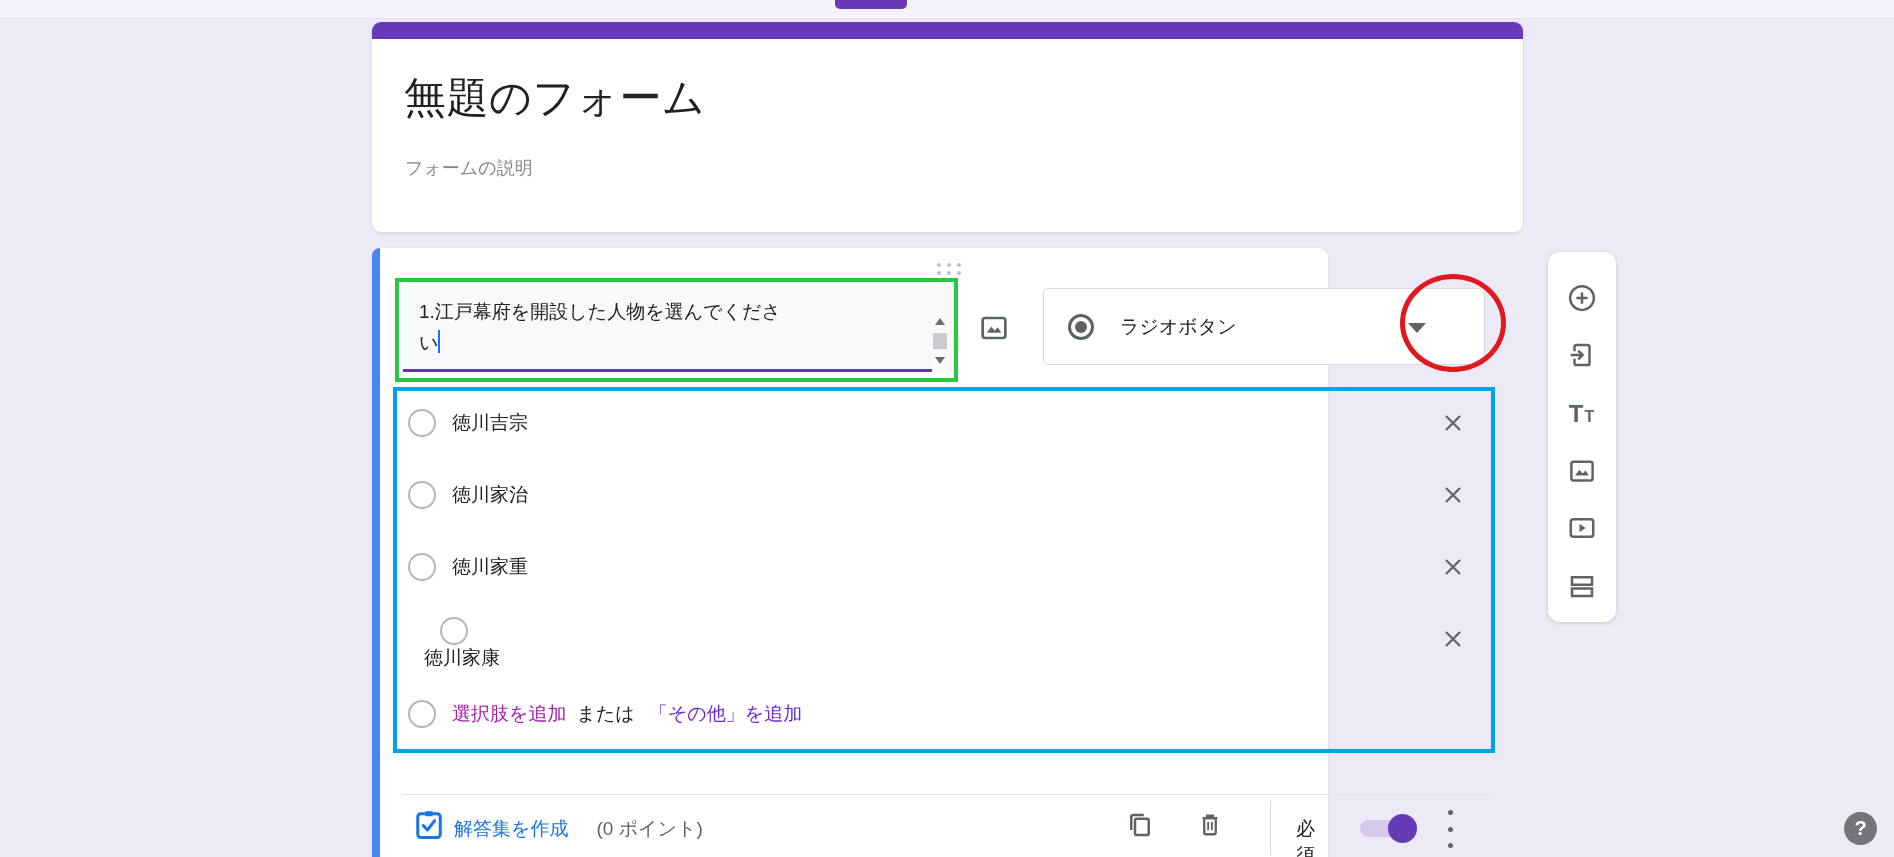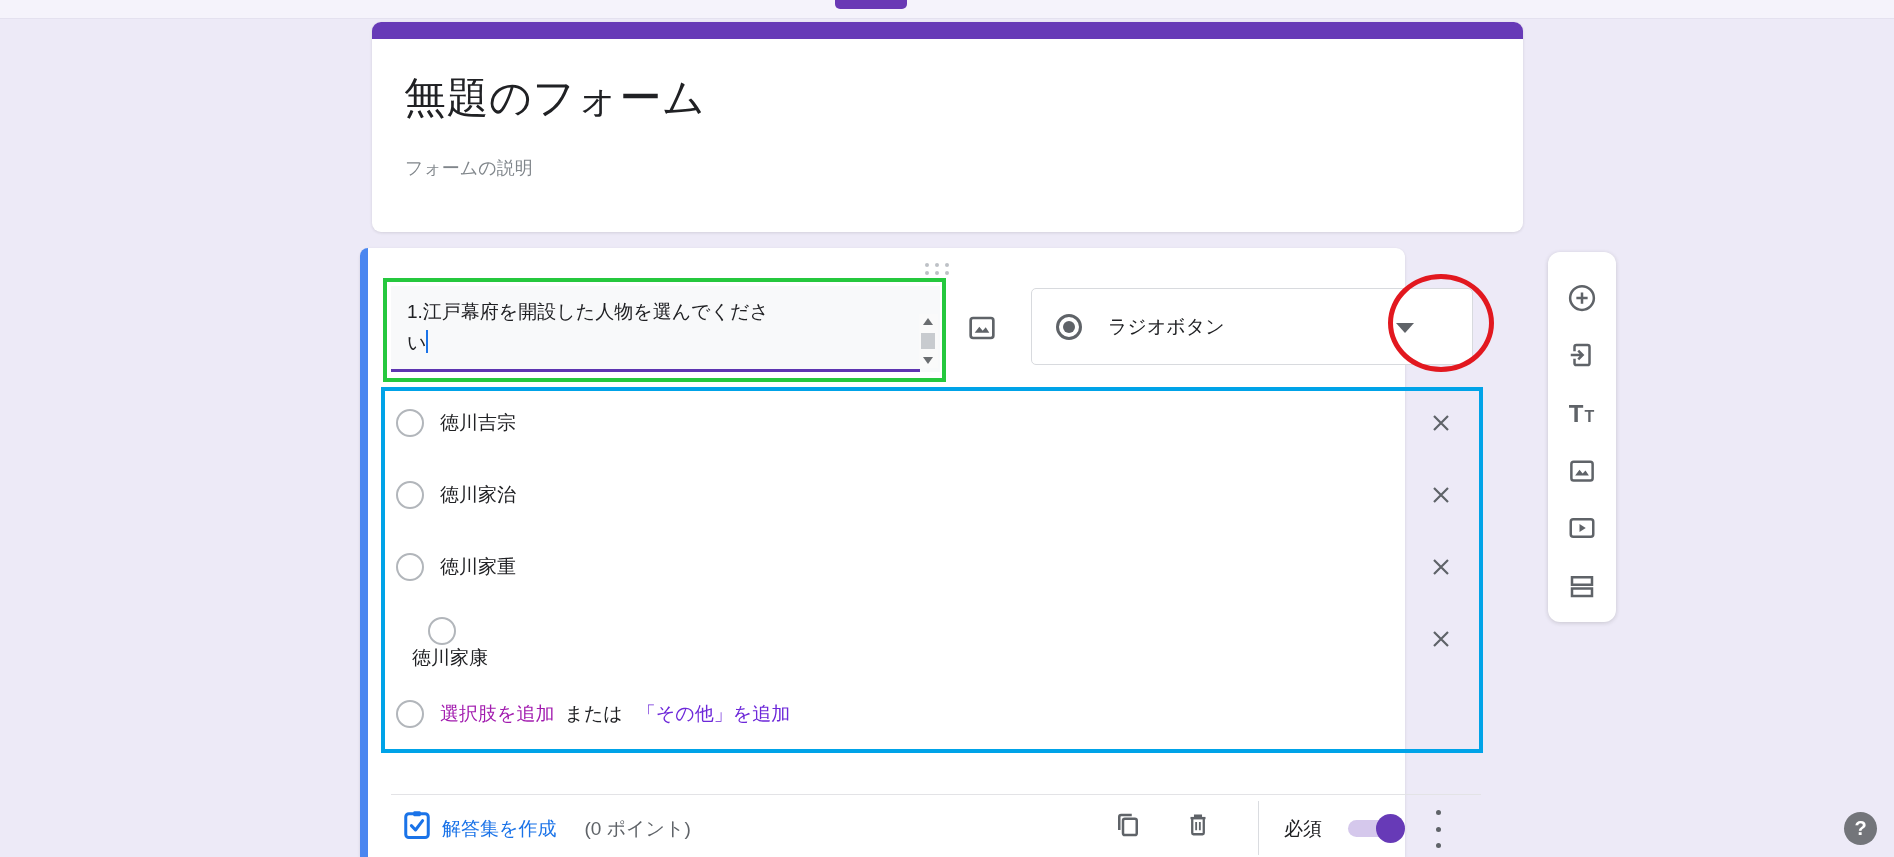--- a/index.html
+++ b/index.html
@@ -16,21 +16,21 @@
   .top-strip { left:0; top:0; width:1894px; height:19px; background:#f5f3fb; border-bottom:1px solid #e4e1ef; }
   .top-tab { left:835px; top:0; width:72px; height:9px; background:#6a39b5; border-radius:0 0 5px 5px; }
 
   
   .card { background:#fff; border-radius:9px; box-shadow:0 1px 3px rgba(32,33,36,.12); }
   .header-card { left:372px; top:22px; width:1151px; height:210px; overflow:hidden; }
   .header-bar { position:absolute; left:0; top:0; width:100%; height:17px; background:#673ab7; }
   .form-title { position:absolute; left:32px; top:48px; font-size:42px; font-weight:400; color:#202124; letter-spacing:.5px; }
   .form-desc { position:absolute; left:33px; top:134px; font-size:18px; color:#80868b; }
 
-  .question-card { left:360px; top:248px; width:1045px; height:609px; border-radius:9px 9px 0 0; }
+  .question-card { left:372px; top:248px; width:956px; height:609px; border-radius:9px 9px 0 0; }
   .active-strip { position:absolute; left:0; top:0; width:8px; height:609px; background:#4a86f0; border-radius:9px 0 0 0; }
 
   
   .drag-dots { position:absolute; left:562px; top:13px; width:30px; height:16px;
     display:grid; grid-template-columns:repeat(3,1fr); grid-template-rows:repeat(2,1fr); justify-items:center; align-items:center; }
   .drag-dots i { width:4px; height:4px; border-radius:50%; background:#bdc1c6; }
 
   
   .ann-green { left:23px; top:30px; width:563px; height:104px; border:4px solid #25c83e; z-index:6; pointer-events:none; }
   .ann-blue  { left:21px; top:139px; width:1102px; height:366px; border:4px solid #00a3e8; z-index:6; pointer-events:none; }

